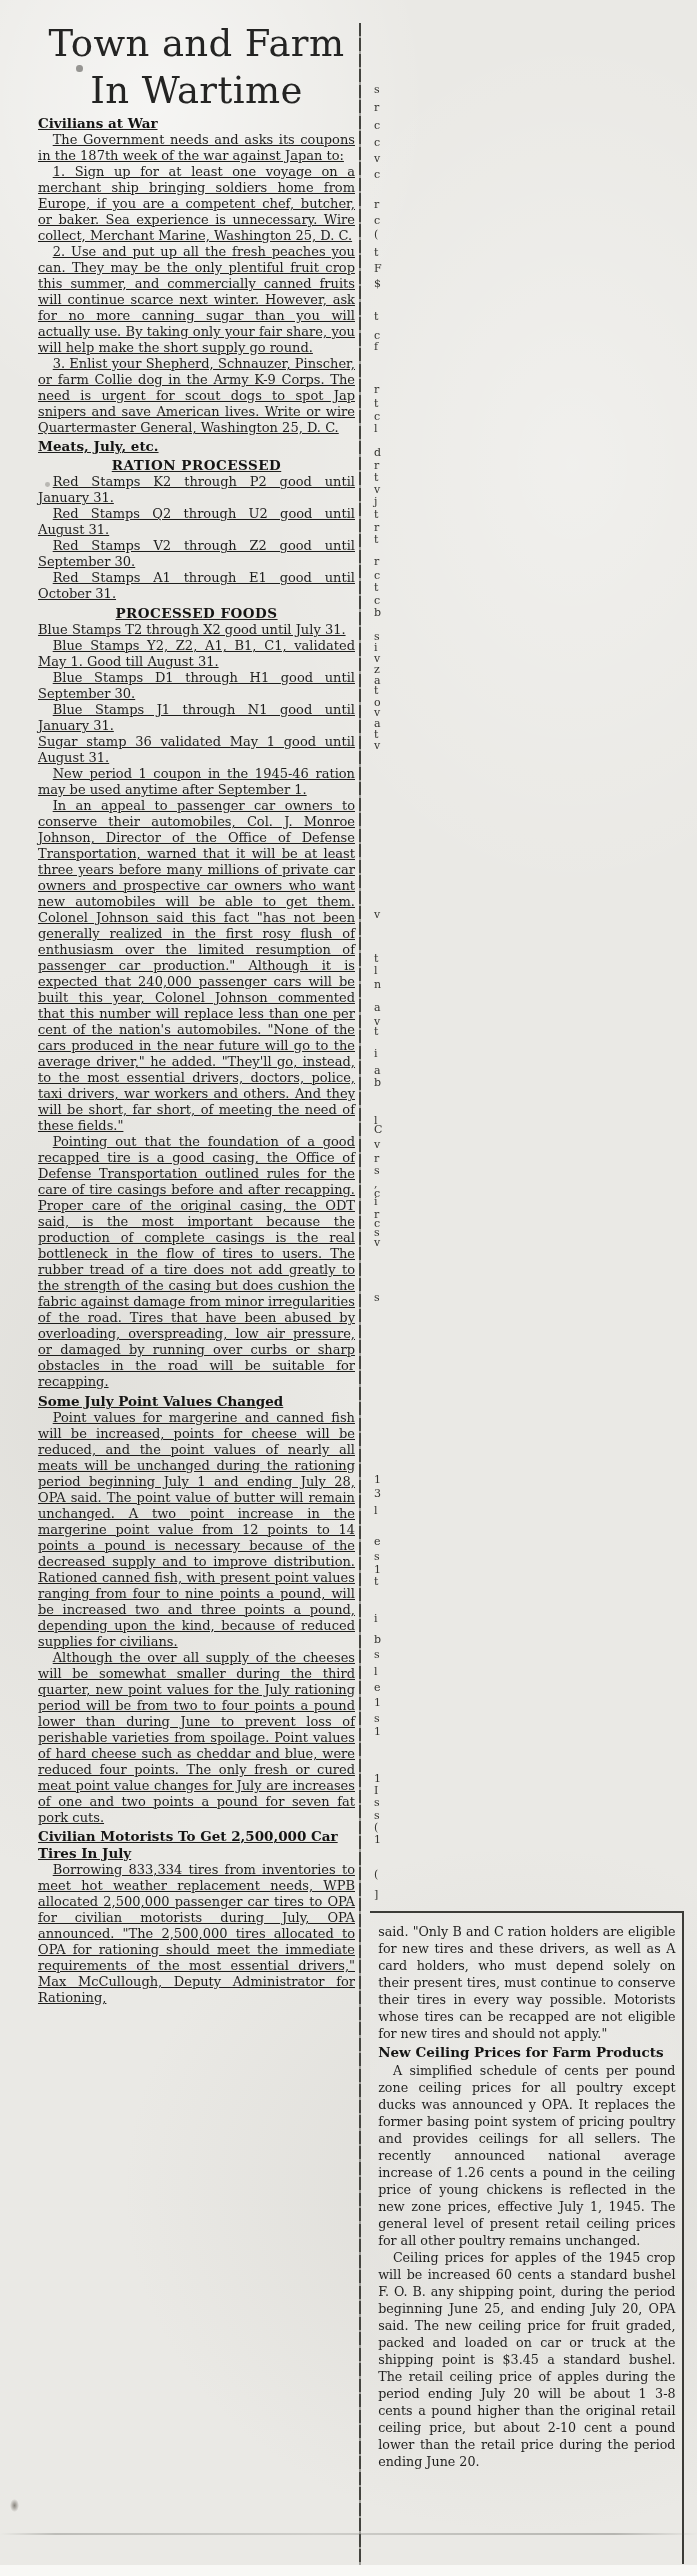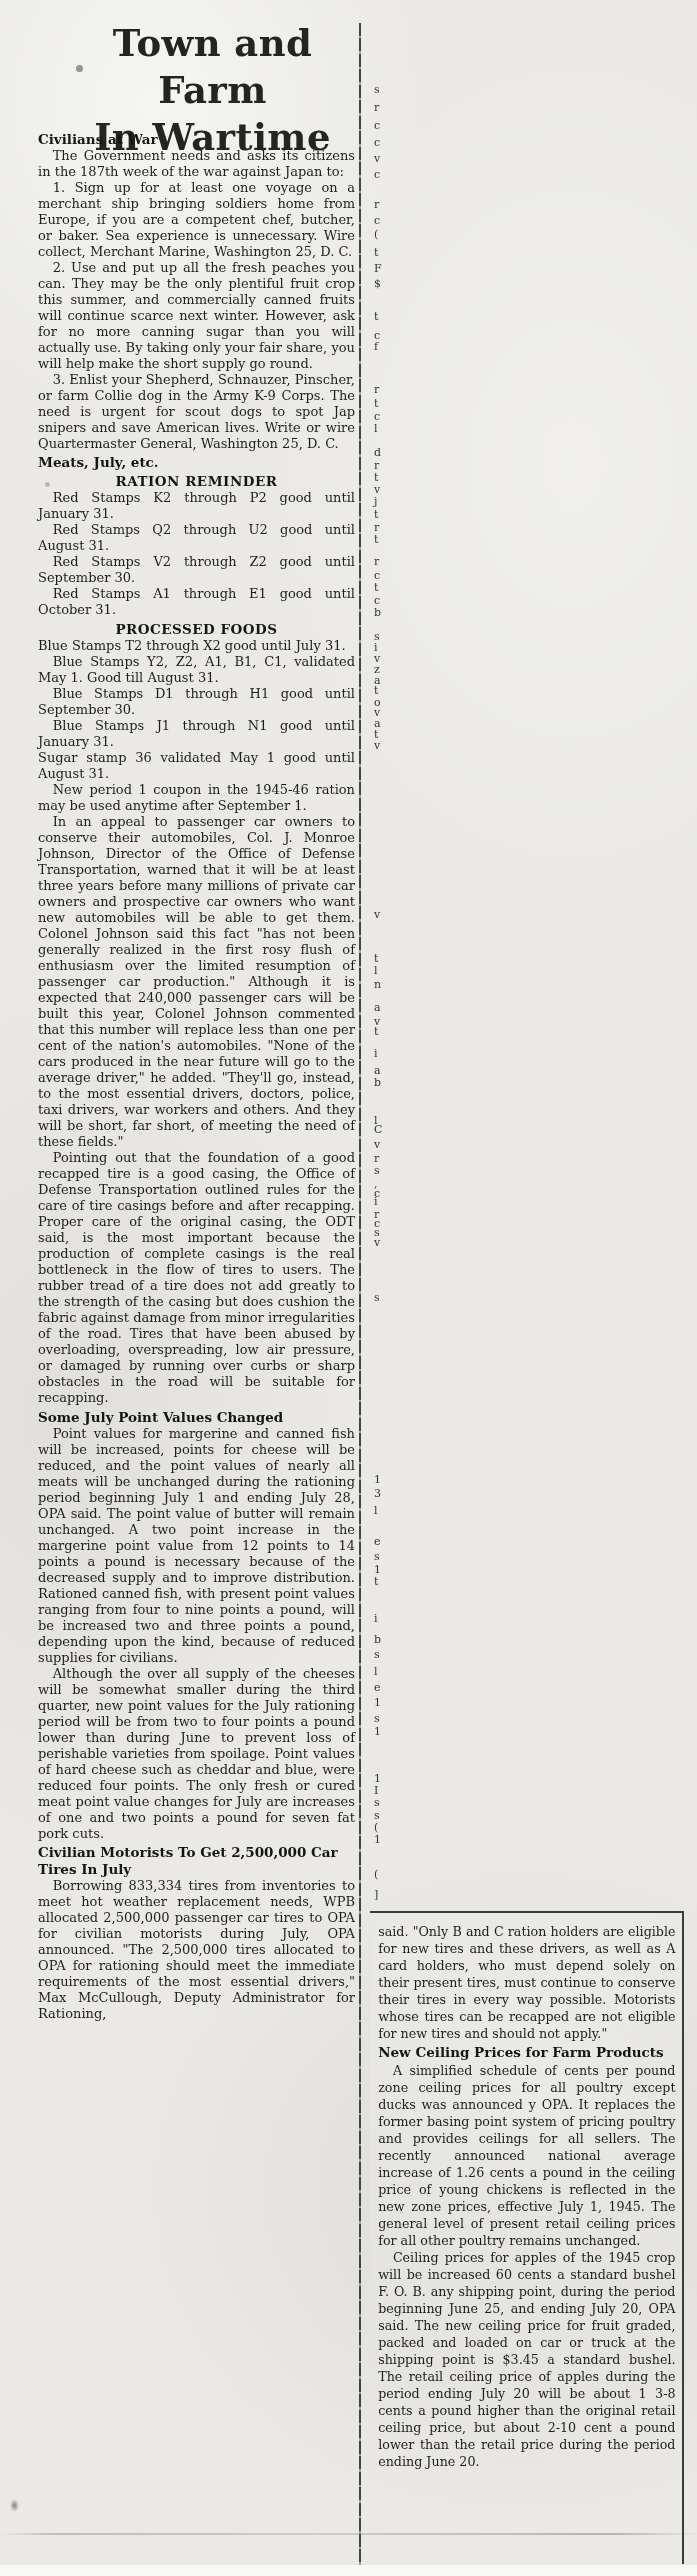--- a/index.html
+++ b/index.html
@@ -12,33 +12,34 @@
   .page{
     position:relative;width:698px;height:2576px;
     background:
       radial-gradient(ellipse 425px 507px at 22% 4%, rgba(255,255,255,.55), transparent 65%),
       radial-gradient(ellipse 532px 736px at 82% 18%, rgba(255,255,255,.30), transparent 60%),
       radial-gradient(ellipse 572px 491px at 75% 85%, rgba(176,174,166,.22), transparent 70%),
       radial-gradient(ellipse 409px 654px at 10% 55%, rgba(182,180,172,.18), transparent 70%),
       #eae9e5;
   }
   .masthead{
-    position:absolute;top:19.6px;left:52px;width:321px;
-    text-align:center;font-weight:700;
+    position:absolute;top:19.6px;left:36px;width:321px;
+    text-align:center;font-weight:400;
     font-size:37px;line-height:47px;letter-spacing:0.4px;
     color:#242423;
   }
   .title-dot{
     position:absolute;left:76px;top:65px;width:6.5px;height:7.4px;border-radius:50%;
     background:rgba(75,73,70,.55);
   }
   .left-col{
-    position:absolute;left:38px;top:128px;width:317px;
+    position:absolute;left:38px;top:112px;width:317px;
     font-size:13px;line-height:16px;text-align:justify;
     color:#1e1e1d;
+    text-decoration:underline;
   }
   .left-col p, .right-box p{margin:0;}
   .p-ind{text-indent:14.7px;}
   .p-flush{text-indent:0;}
   .h-left{
     font-weight:700;font-size:13.5px;line-height:16.4px;
     text-align:left;margin:2.5px 0 0.8px 0;color:#151514;
   }
   .h-center{
     font-weight:700;font-size:13.5px;line-height:16.4px;
@@ -93,26 +94,26 @@
   <div class="masthead">
     <div>Town and Farm</div>
     <div>In Wartime</div>
   </div>
 
   <div class="title-dot"></div>
   <div class="speck2"></div>
 
   <div class="left-col">
       <div class="h-left">Civilians at War</div>
-      <p class="p-ind">The Government needs and asks its citizens in the 187th week of the war against Japan to:</p>
+      <p class="p-ind">The Government needs and asks its coupons in the 187th week of the war against Japan to:</p>
       <p class="p-ind">1. Sign up for at least one voyage on a merchant ship bringing soldiers home from Europe, if you are a competent chef, butcher, or baker. Sea experience is unnecessary. Wire collect, Merchant Marine, Washington 25, D. C.</p>
       <p class="p-ind">2. Use and put up all the fresh peaches you can. They may be the only plentiful fruit crop this summer, and commercially canned fruits will continue scarce next winter. However, ask for no more canning sugar than you will actually use. By taking only your fair share, you will help make the short supply go round.</p>
       <p class="p-ind">3. Enlist your Shepherd, Schnauzer, Pinscher, or farm Collie dog in the Army K-9 Corps. The need is urgent for scout dogs to spot Jap snipers and save American lives. Write or wire Quartermaster General, Washington 25, D. C.</p>
       <div class="h-left">Meats, July, etc.</div>
-      <div class="h-center">RATION REMINDER</div>
+      <div class="h-center">RATION PROCESSED</div>
       <p class="p-ind">Red Stamps K2 through P2 good until January 31.</p>
       <p class="p-ind">Red Stamps Q2 through U2 good until August 31.</p>
       <p class="p-ind">Red Stamps V2 through Z2 good until September 30.</p>
       <p class="p-ind">Red Stamps A1 through E1 good until October 31.</p>
       <div class="h-center">PROCESSED FOODS</div>
       <p class="p-flush">Blue Stamps T2 through X2 good until July 31.</p>
       <p class="p-ind">Blue Stamps Y2, Z2, A1, B1, C1, validated May 1. Good till August 31.</p>
       <p class="p-ind">Blue Stamps D1 through H1 good until September 30.</p>
       <p class="p-ind">Blue Stamps J1 through N1 good until January 31.</p>
       <p class="p-flush">Sugar stamp 36 validated May 1 good until August 31.</p>

